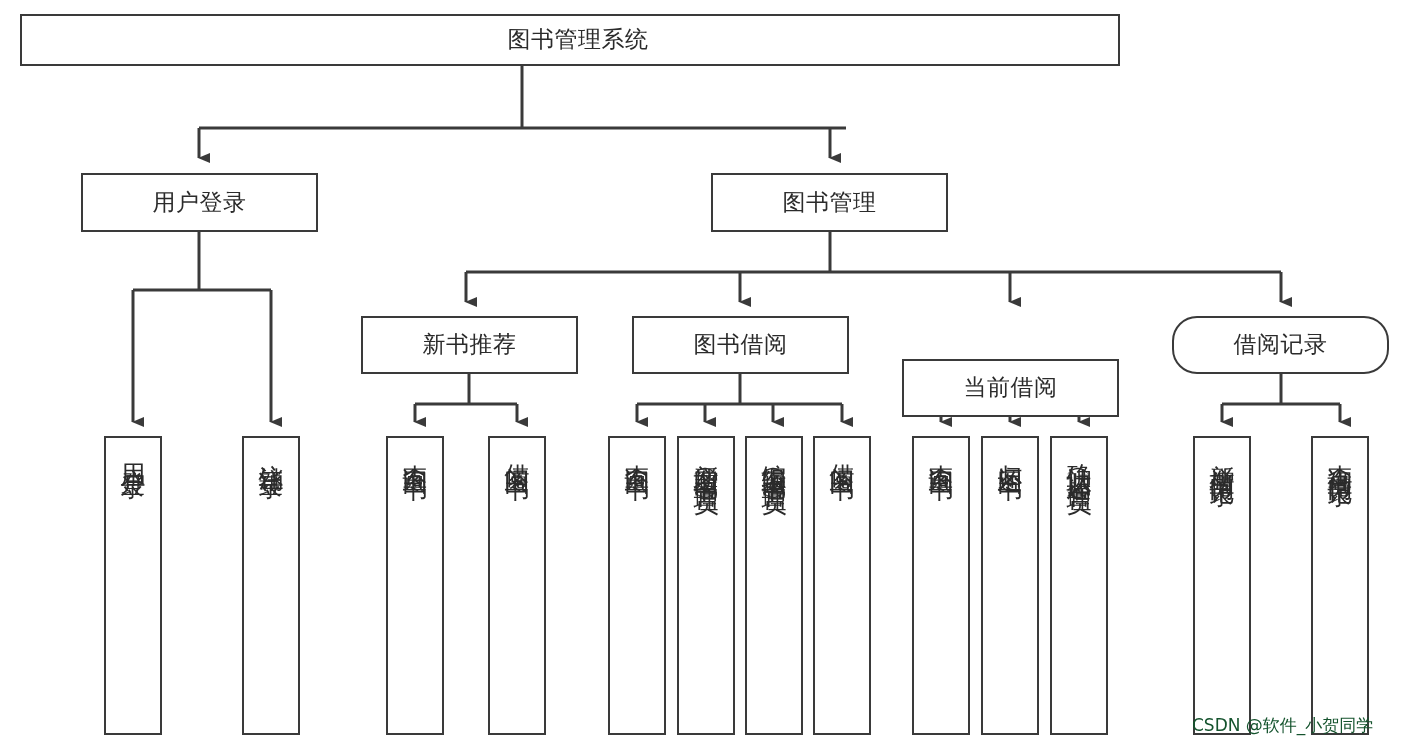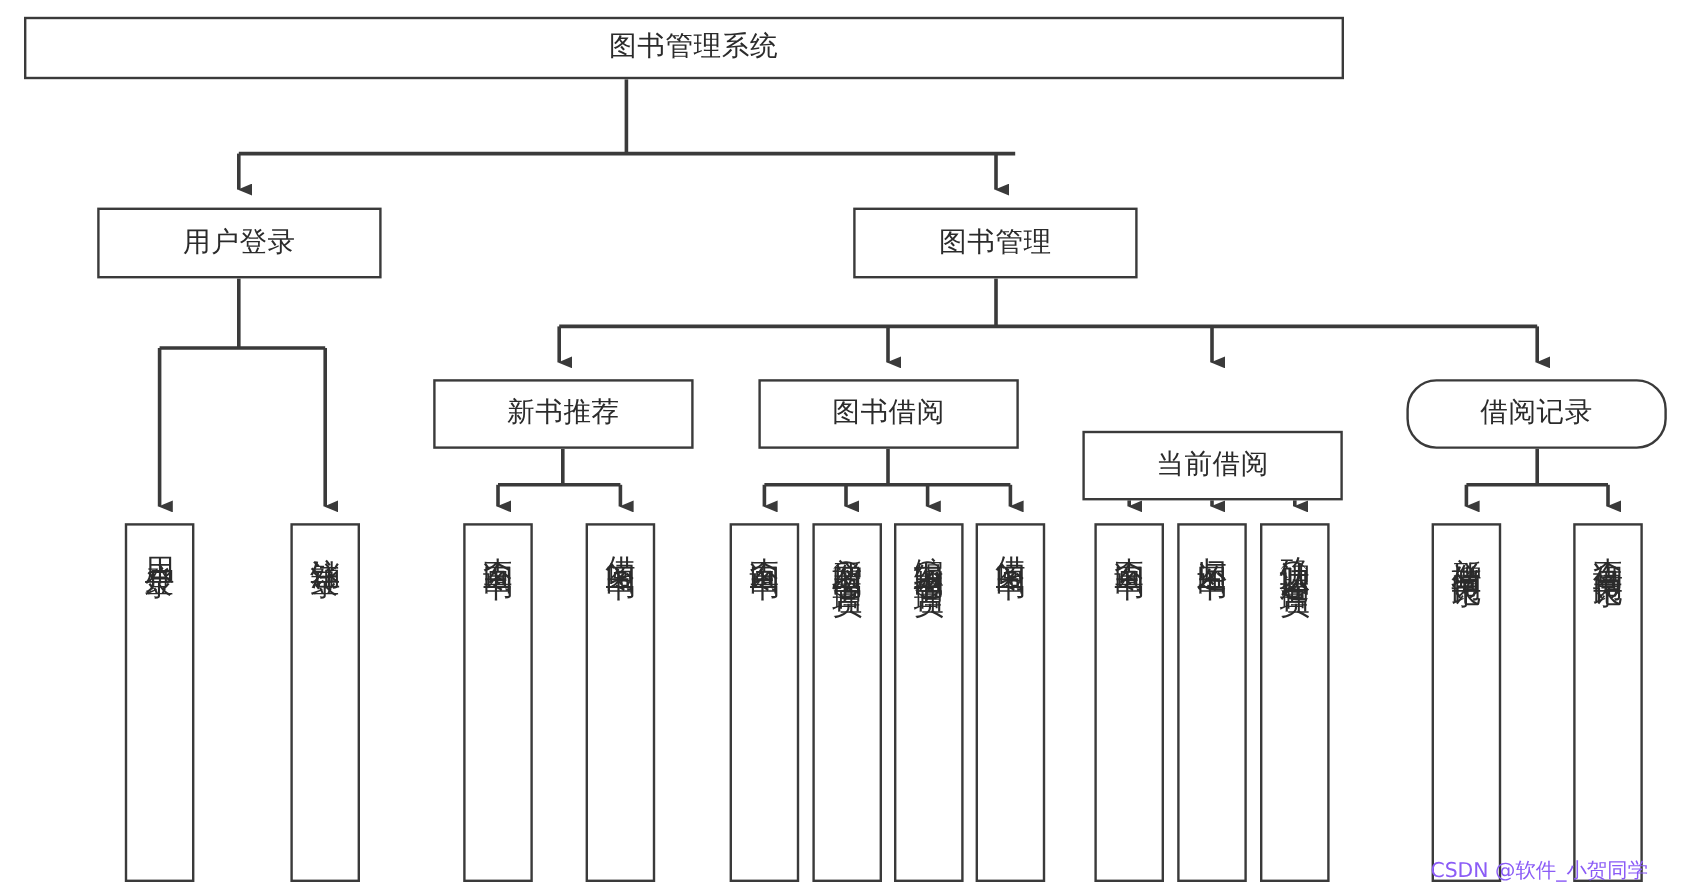--- a/index.html
+++ b/index.html
@@ -55,21 +55,21 @@
     writing-mode: vertical-rl;
     text-orientation: upright;
     font-size: 25px;
     line-height: 1.0;
     letter-spacing: 4px;
     white-space: nowrap;
   }
   .watermark {
     position: absolute;
     font-size: 17px;
-    color: #8b5cf6;
+    color: #14532d;
     white-space: nowrap;
     user-select: none;
   }
 </style>
 </head>
 <body>
 
 <div id="canvas">
 
   <svg class="wires" viewBox="0 0 1405 747">

